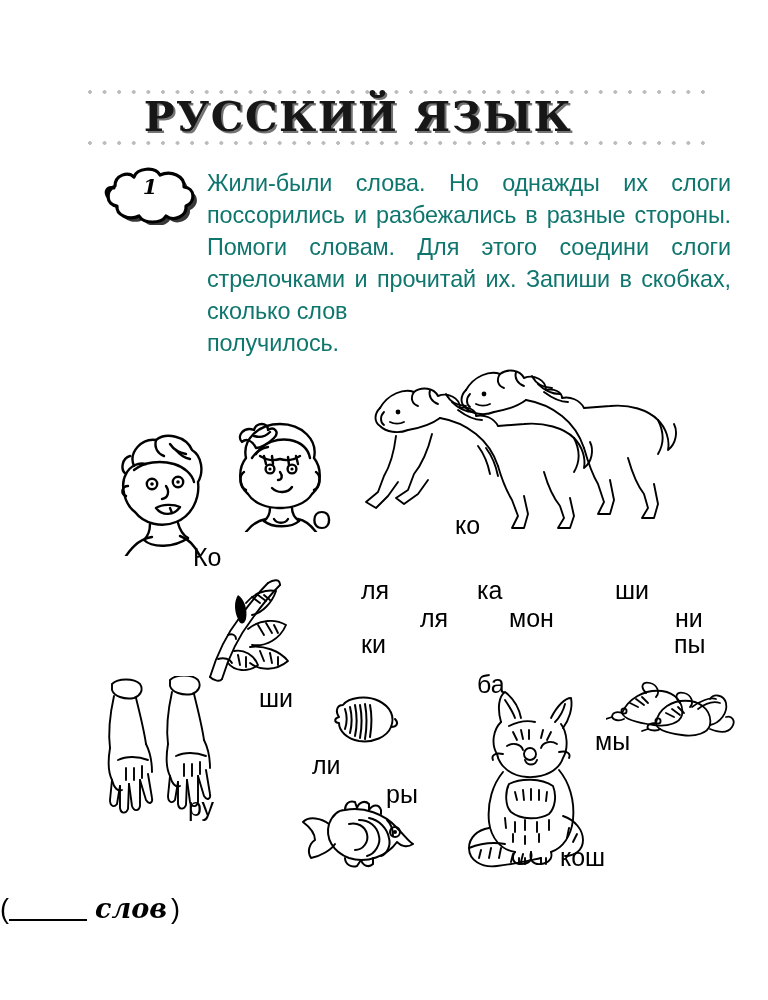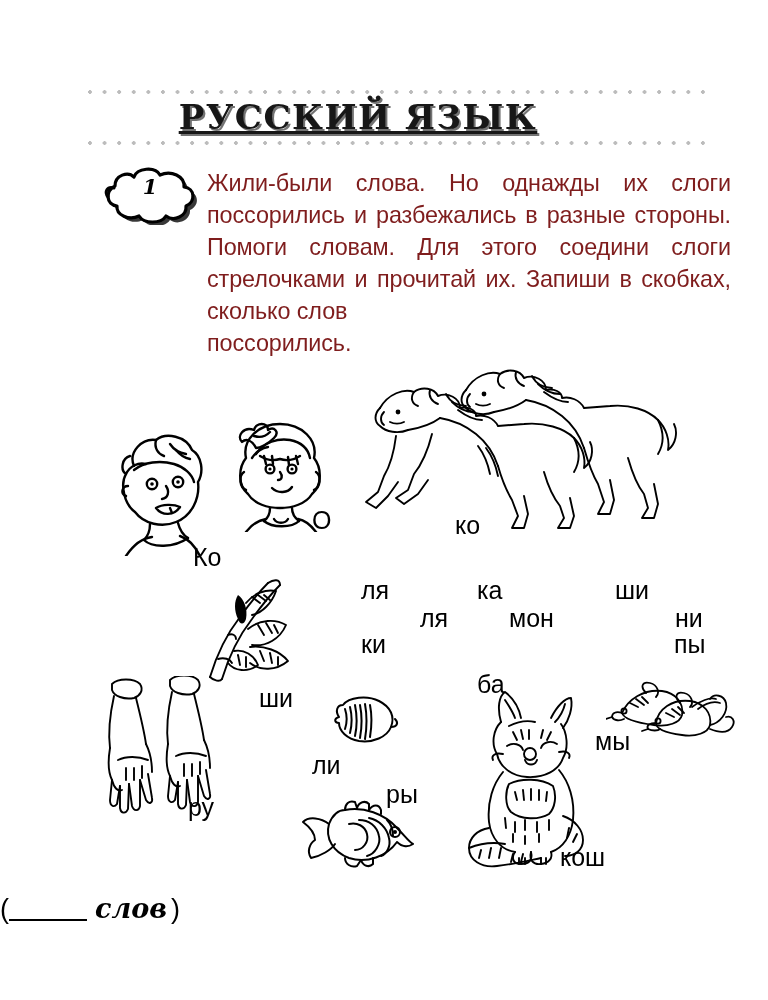--- a/index.html
+++ b/index.html
@@ -35,27 +35,26 @@
 
   
   #page-title {
     position: absolute;
     top: 95px;
     left: 0;
     width: 716px;
     text-align: center;
     font-family: "DejaVu Serif", "Liberation Serif", serif;
     font-weight: 700;
-    font-size: 34px;
+    font-size: 41px;
     letter-spacing: 1.5px;
     line-height: 44px;
     color: #171717;
     text-shadow: 2px 2px 0 rgba(0,0,0,0.55);
     white-space: nowrap;
-    text-decoration: underline;
   }
 
   
   #task-badge {
     position: absolute;
     top: 163px;
     left: 98px;
     width: 104px;
     height: 62px;
   }
@@ -76,21 +75,21 @@
 
   #task-text {
     position: absolute;
     top: 167px;
     left: 207px;
     width: 524px;
     font-size: 23.4px;
     line-height: 32.1px;
     text-align: justify;
     text-justify: inter-word;
-    color: #7f1d1d;
+    color: #0f766e;
     letter-spacing: -0.1px;
   }
   #task-text .lastline { display: block; text-align: left; }
 
   
   .syl {
     position: absolute;
     font-size: 25px;
     line-height: 25px;
     color: #000;
@@ -157,21 +156,21 @@
                  C 28 55, 15 49, 16 40
                  C 5 39, 4 25, 14 20 Z" fill="#ffffff" stroke="#000" stroke-width="3.2" stroke-linejoin="round"></path>
         <path d="M13 22 C 6 20, 3 26, 7 31" fill="none" stroke="#000" stroke-width="3" stroke-linecap="round"></path>
       </g>
     </svg>
   </div>
   <div id="task-number">1</div>
 
   <div id="task-text">
     <span>Жили-были слова. Но однажды их слоги поссорились и разбежались в разные стороны. Помоги словам. Для этого соедини слоги стрелочками и прочитай их. Запиши в скобках, сколько слов</span>
-    <span class="lastline">поссорились.</span>
+    <span class="lastline">получилось.</span>
   </div>
 
   <div class="art" style="top:424px;left:104px;width:118px;height:132px;">
     <svg viewBox="0 0 118 132" xmlns="http://www.w3.org/2000/svg" fill="none" stroke="#000" stroke-width="2.4" stroke-linecap="round" stroke-linejoin="round">
       <path d="M30 42 C 24 28, 38 14, 52 16 C 62 8, 82 12, 88 26 C 98 32, 100 48, 94 58
                C 96 74, 88 92, 72 98 C 58 104, 40 100, 31 88 C 20 80, 16 60, 22 50
                C 16 46, 18 34, 26 32"></path>
       <path d="M22 50 C 26 42, 34 38, 42 40"></path>
       <path d="M52 16 C 50 24, 54 30, 60 32"></path>
       <path d="M66 20 C 70 26, 76 29, 82 30"></path>

